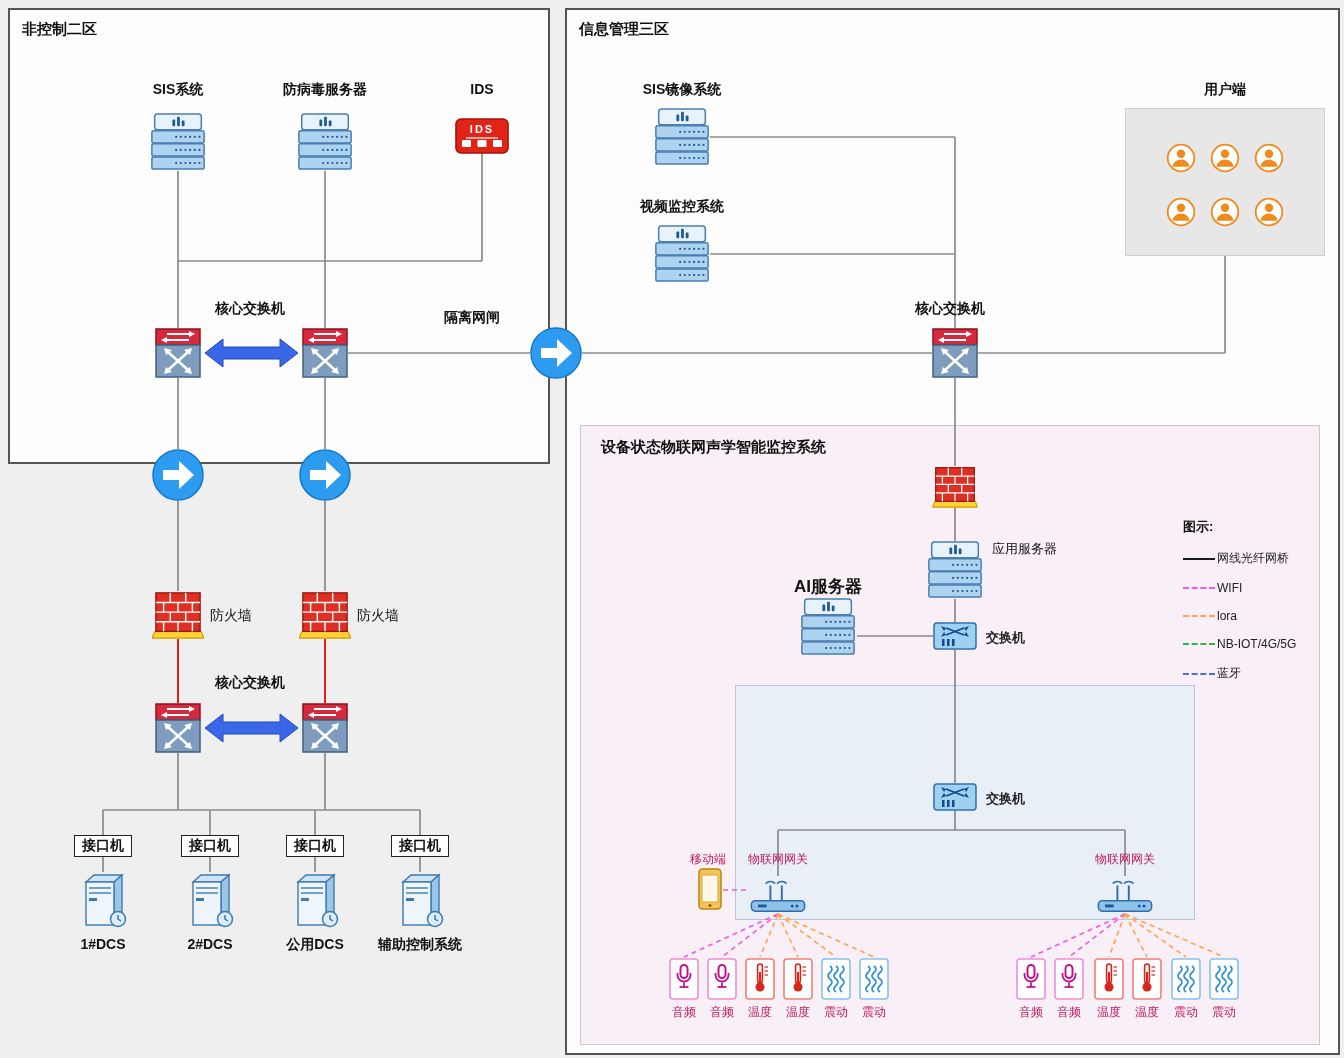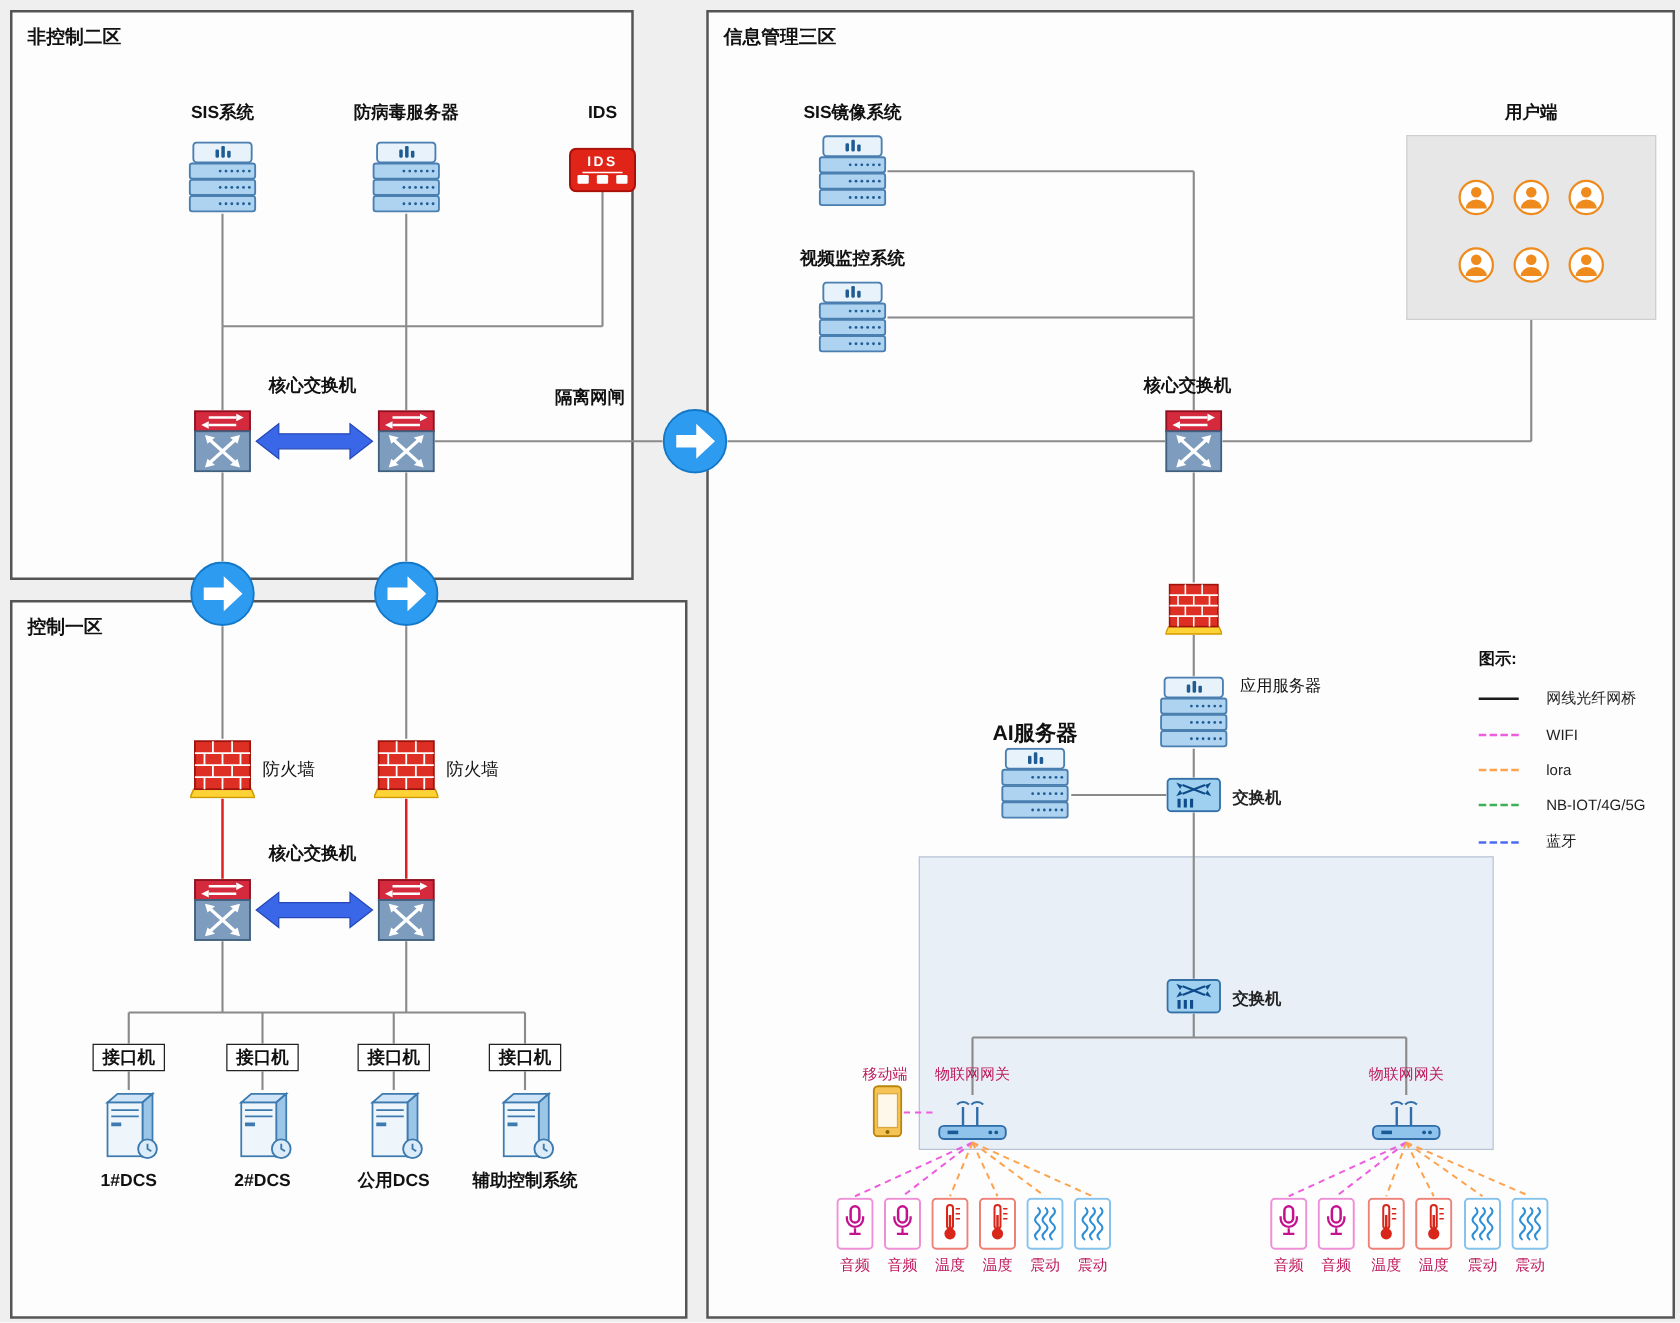--- a/index.html
+++ b/index.html
@@ -13,21 +13,21 @@
   .lbl { position:absolute; transform:translateX(-50%); font-size:14px; font-weight:bold; color:#111; white-space:nowrap; }
   .lbl-left { position:absolute; font-size:14px; font-weight:normal; color:#111; white-space:nowrap; }
   .lbl-left-sm { position:absolute; font-size:13px; font-weight:bold; color:#222; white-space:nowrap; }
   .lbl-sm { position:absolute; transform:translateX(-50%); font-size:12px; font-weight:normal; color:#be185d; white-space:nowrap; }
   .icon { position:absolute; display:block; }
   .wires { position:absolute; left:0; top:0; pointer-events:none; }
   .ifbox { position:absolute; transform:translateX(-50%); width:58px; height:22px; line-height:19px; text-align:center;
            border:1.5px solid #222; background:#fff; font-size:14px; font-weight:bold; color:#111; }
   .legend { position:absolute; left:1183px; top:518px; width:140px; }
   .legend-title { font-size:13px; font-weight:bold; color:#111; margin-bottom:0; }
-  .legend-row { display:flex; align-items:center; gap:22px; margin-top:14px; }
+  .legend-row { display:flex; align-items:center; gap:2px; margin-top:14px; }
   .leg-line { width:32px; height:0; }
   .leg-s0 { border-top:2.5px solid #1a1a1a; }
   .leg-s1 { border-top:2.5px dashed #ee5ce0; }
   .leg-s2 { border-top:2.5px dashed #ffa24d; }
   .leg-s3 { border-top:2.5px dashed #3cb054; }
   .leg-s4 { border-top:2.5px dashed #4a6cf0; }
   .leg-lbl { font-size:12px; color:#222; white-space:nowrap; }
 </style>
 </head>
 <body>
@@ -193,28 +193,28 @@
         <rect x="1" y="1" width="28" height="40" rx="3" fill="#fff" stroke="#85c2ec" stroke-width="1.6"></rect>
         <g fill="none" stroke="#2e8fd6" stroke-width="1.7">
           <path d="M9,8 q4,3 0,6.5 q-4,3.5 0,6.5 q4,3 0,6.5 q-4,3.5 0,6.5"></path>
           <path d="M15,8 q4,3 0,6.5 q-4,3.5 0,6.5 q4,3 0,6.5 q-4,3.5 0,6.5"></path>
           <path d="M21,8 q4,3 0,6.5 q-4,3.5 0,6.5 q4,3 0,6.5 q-4,3.5 0,6.5"></path>
         </g>
       </symbol>
     </defs>
   </svg>
 
-  <div class="zone" style="left:8px;top:8px;width:499px;height:456px">
+  <div class="zone" style="left:8px;top:8px;width:542px;height:456px">
     <div class="zone-title">非控制二区</div>
-  </div>
-  <div class="zone" style="left:8px;top:480px;width:542px;height:575px">
-    <div class="zone-title">控制一区</div>
   </div>
   <div class="zone" style="left:565px;top:8px;width:775px;height:1047px">
     <div class="zone-title">信息管理三区</div>
+  </div>
+  <div class="subzone-pink">
+    <div class="zone-title" style="left:20px;top:12px">设备状态物联网声学智能监控系统</div>
   </div>
   <div class="subzone-blue"></div>
   <div class="userbox"></div>
 
   <svg class="wires" width="1344" height="1058">
     <g stroke="#8a8a8a" stroke-width="1.7" fill="none">
       <path d="M178,171 V261"></path>
         <path d="M325,171 V261"></path>
         <path d="M482,152 V261"></path>
       <path d="M178,261 H482"></path>

